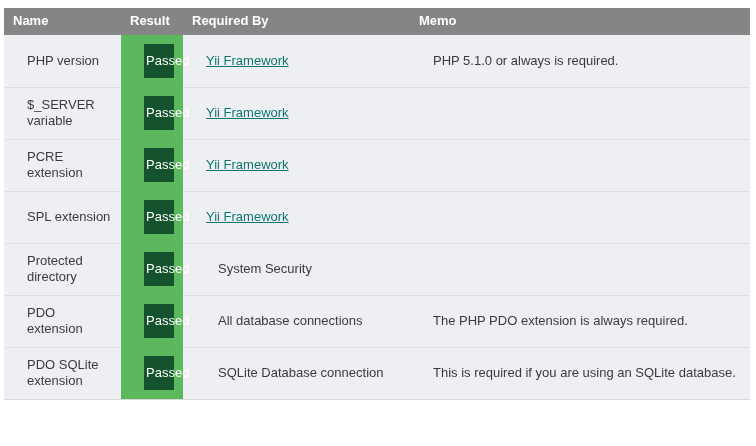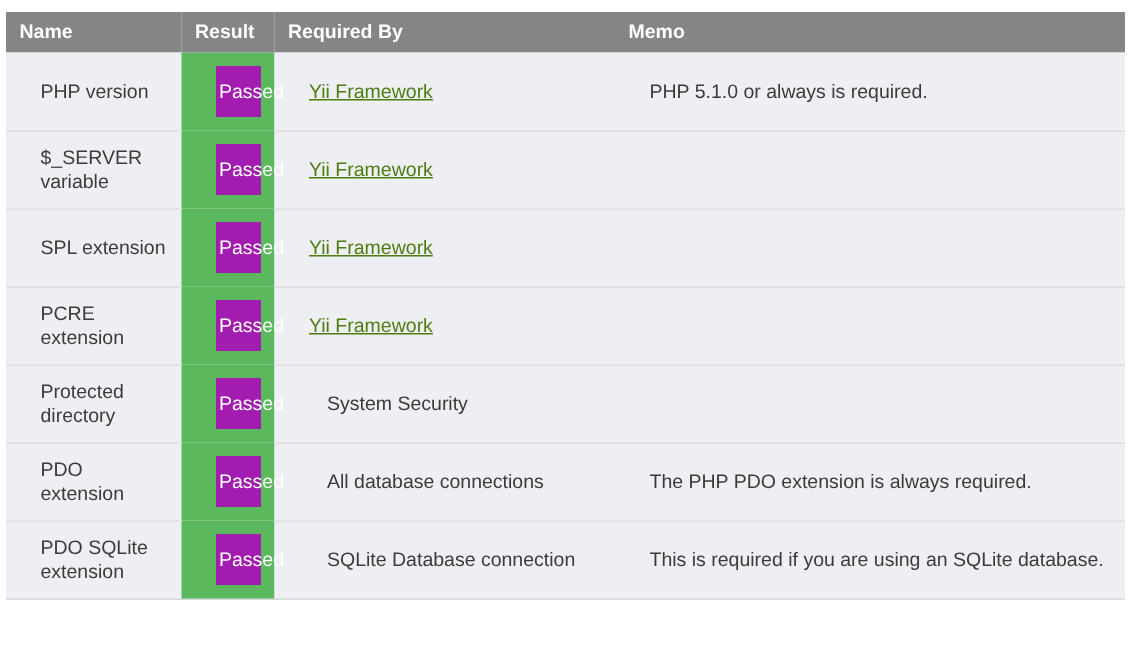--- a/index.html
+++ b/index.html
@@ -91,28 +91,28 @@
     display: block;
     width: 100%;
     height: 100%;
     box-sizing: border-box;
     font-size: 13px;
     line-height: 16px;
     text-align: center;
     padding: 9px 2px;
   }
   .result-box.passed {
-    background: #a21caf;
+    background: #14532d;
     color: #ffffff;
   }
 
   td.cell-result.passed { background: #5cb85c; }
 
   .req-link {
-    color: #4d7c0f;
+    color: #0f766e;
     text-decoration: underline;
     cursor: pointer;
   }
   .plain-text { color: #3b3b3b; margin-left: 12px; }
 </style>
 </head>
 <body>
 
 <div class="page">
   <div class="req-table-wrap">
@@ -142,29 +142,29 @@
           </tr>
           <tr>
             <td class="cell-name">$_SERVER variable</td>
             <td class="cell-result passed">
               <span class="result-box passed">Passed</span>
             </td>
             <td class="cell-req"><span class="req-link">Yii Framework</span></td>
             <td class="cell-memo"></td>
           </tr>
           <tr>
-            <td class="cell-name">SPL extension</td>
+            <td class="cell-name">PCRE extension</td>
             <td class="cell-result passed">
               <span class="result-box passed">Passed</span>
             </td>
             <td class="cell-req"><span class="req-link">Yii Framework</span></td>
             <td class="cell-memo"></td>
           </tr>
           <tr>
-            <td class="cell-name">PCRE extension</td>
+            <td class="cell-name">SPL extension</td>
             <td class="cell-result passed">
               <span class="result-box passed">Passed</span>
             </td>
             <td class="cell-req"><span class="req-link">Yii Framework</span></td>
             <td class="cell-memo"></td>
           </tr>
           <tr>
             <td class="cell-name">Protected directory</td>
             <td class="cell-result passed">
               <span class="result-box passed">Passed</span>

